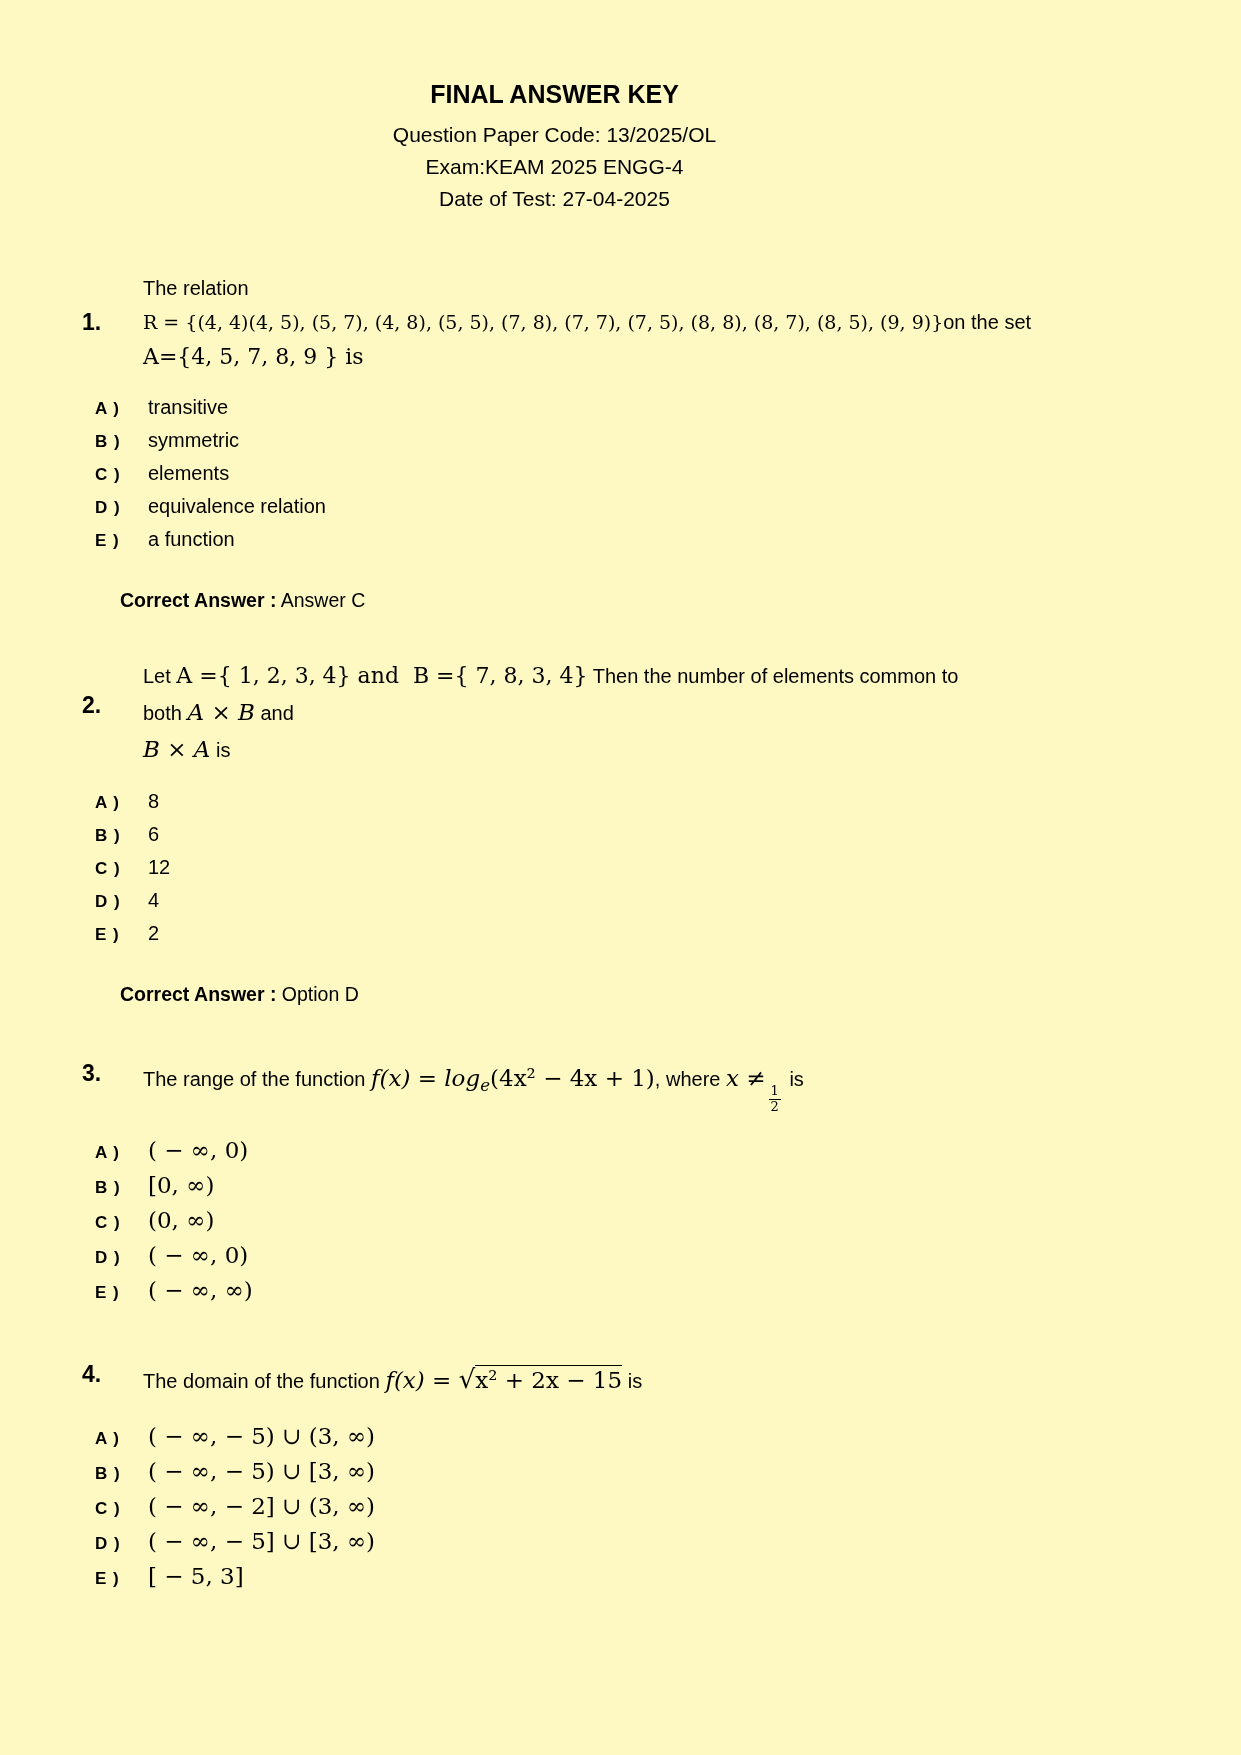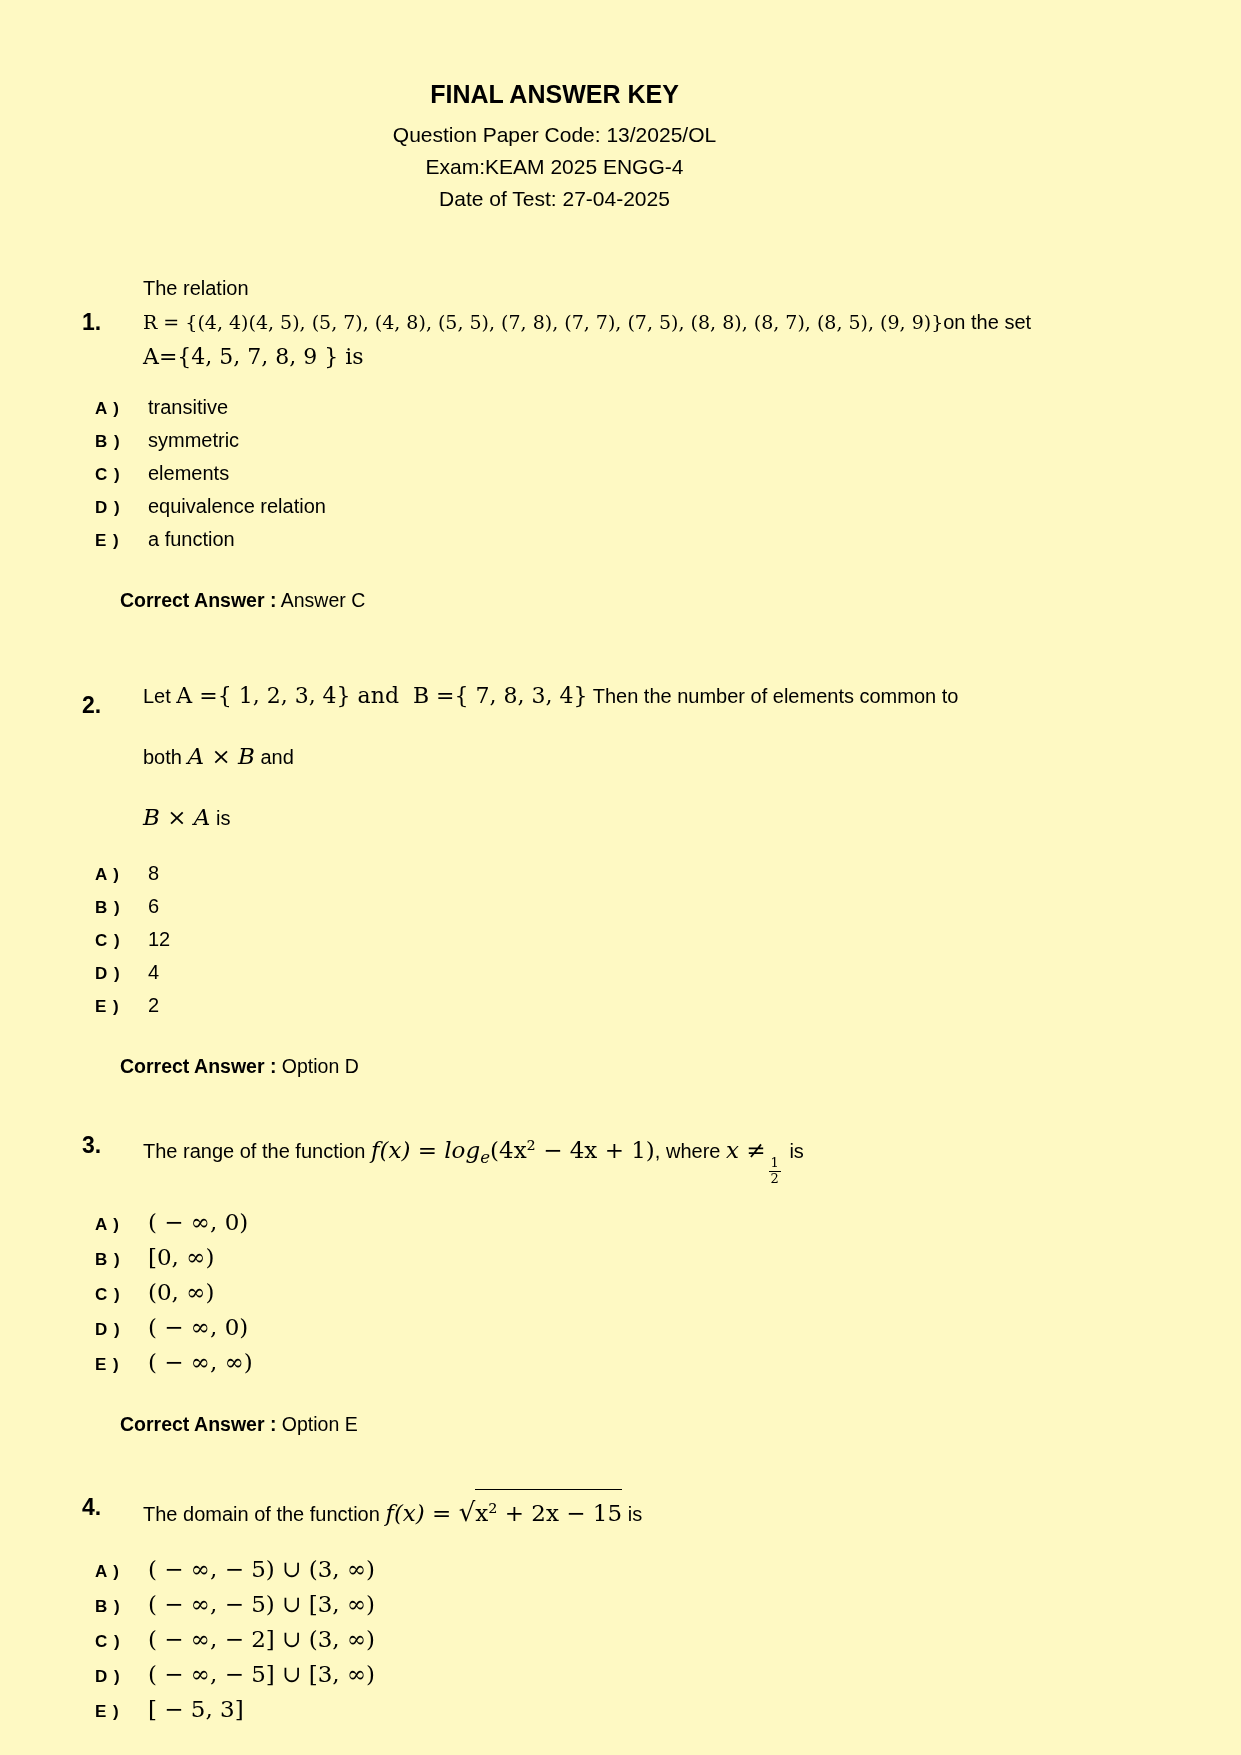--- a/index.html
+++ b/index.html
@@ -30,21 +30,21 @@
   .m23   { font-size: 23px; }
 
   .q1 { margin-top: 58px; }
   .q1 .qnum { padding-top: 36px; }
   .q1-l2 { white-space: nowrap; font-size: 20px; line-height: 36px; }
   .q1-l2 .math { font-size: 19px; }
   .q1-l3 { line-height: 33px; }
 
   .q2 { margin-top: 46px; }
   .q2 .qnum { padding-top: 34px; }
-  .q2 .qline { line-height: 44px; margin-top: 16px; }
+  .q2 .qline { line-height: 36px; }
 
   .q3 { margin-top: 52px; }
   .q4 { margin-top: 56px; }
   .q3 .qnum, .q4 .qnum { padding-top: 2px; }
   .qsingle { line-height: 40px; }
 
   
   .options { margin: 22px 0 0 13px; }
   .opt { display: flex; align-items: baseline; margin-bottom: 10px; }
   .opt-label { width: 53px; flex-shrink: 0; font-weight: bold; font-size: 17px; letter-spacing: 1px; }
@@ -62,21 +62,21 @@
     font-family: "DejaVu Serif", "DejaVu Sans", serif;
     font-size: 13px; line-height: 1.15; vertical-align: -9px; margin: 0 3px;
   }
   .frac .fnum { border-bottom: 1.3px solid #000; padding: 0 2px; }
   .frac .fden { padding: 0 2px; }
 
   
   .sqrt-sym { font-family: "DejaVu Serif", "DejaVu Sans", serif; font-size: 26px; }
   .radicand {
     font-family: "DejaVu Serif", "DejaVu Sans", serif;
-    border-top: 1.7px solid #000; padding-top: 10px;
+    border-top: 1.7px solid #000; padding-top: 1px;
   }
 </style>
 </head>
 <body>
 
 <div class="page">
   <div class="content">
 
     <div class="hdr">
       <div class="hdr-title">FINAL ANSWER KEY</div>
@@ -190,24 +190,20 @@
         </div>
       <div class="opt">
           <span class="opt-label">D )</span>
           <span class="opt-text">( − ∞, 0)</span>
         </div>
       <div class="opt">
           <span class="opt-label">E )</span>
           <span class="opt-text">( − ∞, ∞)</span>
         </div>
     </div>
-    <div class="answer">
-      <span class="alabel">Correct Answer :</span>
-      <span>Option E</span>
-    </div>
 
     <div class="question q4">
       <div class="qnum">4.</div>
       <div class="qbody">
         <div class="qline qsingle">
           <span>The domain of the function </span><span class="mi m23">f(x) = </span><span class="sqrt-sym">√</span><span class="radicand m23">x² + 2x − 15</span><span> is</span>
         </div>
       </div>
     </div>
     <div class="options opt-math">

